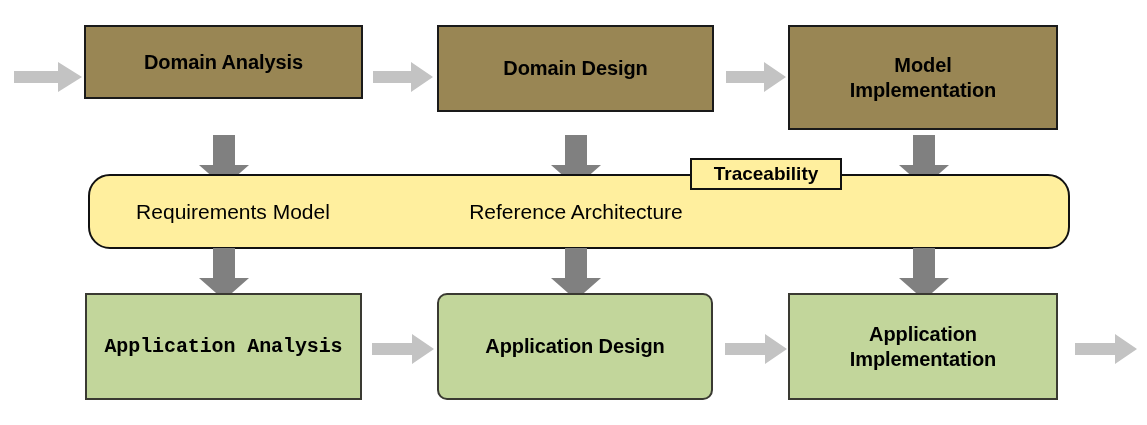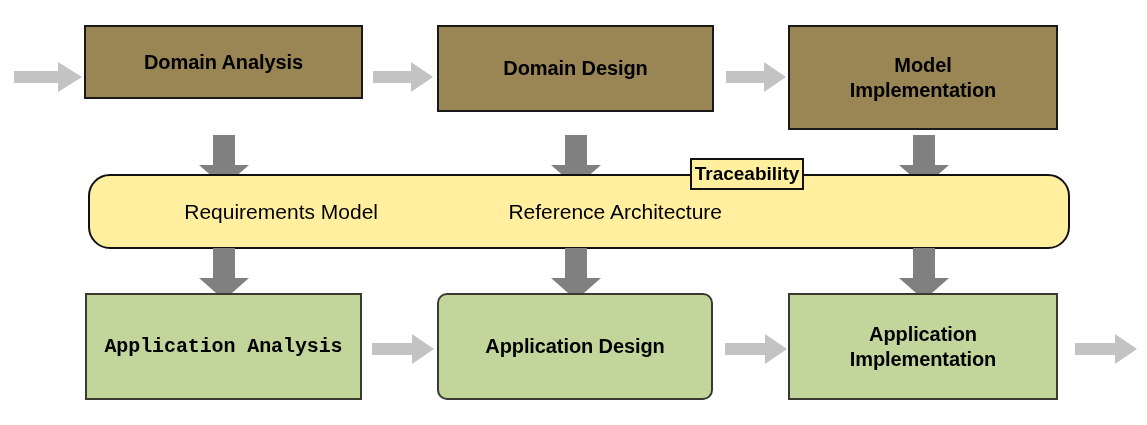--- a/index.html
+++ b/index.html
@@ -51,21 +51,21 @@
     box-sizing: border-box;
     background: #ffef9e;
     border: 2px solid #111111;
     border-radius: 22px;
   }
   .artifact-label {
     position: absolute;
     font-size: 21px;
     font-weight: normal;
     color: #000000;
-    text-align: right;
+    text-align: center;
     white-space: nowrap;
     font-family: "Liberation Sans", sans-serif;
   }
 
   
   .traceability-box {
     position: absolute;
     box-sizing: border-box;
     background: #ffef9e;
     border: 2px solid #111111;
@@ -148,21 +148,21 @@
 
   <div class="artifact-label" style="left:88px; top:200px; width:290px;">
     <span>Requirements Model</span>
   </div>
 
   <div class="artifact-label" style="left:430px; top:200px; width:292px;">
     <span>Reference Architecture</span>
   </div>
 
 
-  <div class="traceability-box" style="left:690px; top:158px; width:114px; height:32px;">
+  <div class="traceability-box" style="left:690px; top:158px; width:152px; height:32px;">
     <span>Traceability</span>
   </div>
 
   <div class="arrow-down" style="left:199px; top:248px; width:50px; height:52px;">
     <svg width="50" height="52" viewBox="0 0 50 52">
       <polygon points="14,0 36,0 36,30 50,30 25,52 0,30 14,30" fill="#808080"></polygon>
     </svg>
   </div>
 
   <div class="arrow-down" style="left:551px; top:248px; width:50px; height:52px;">

